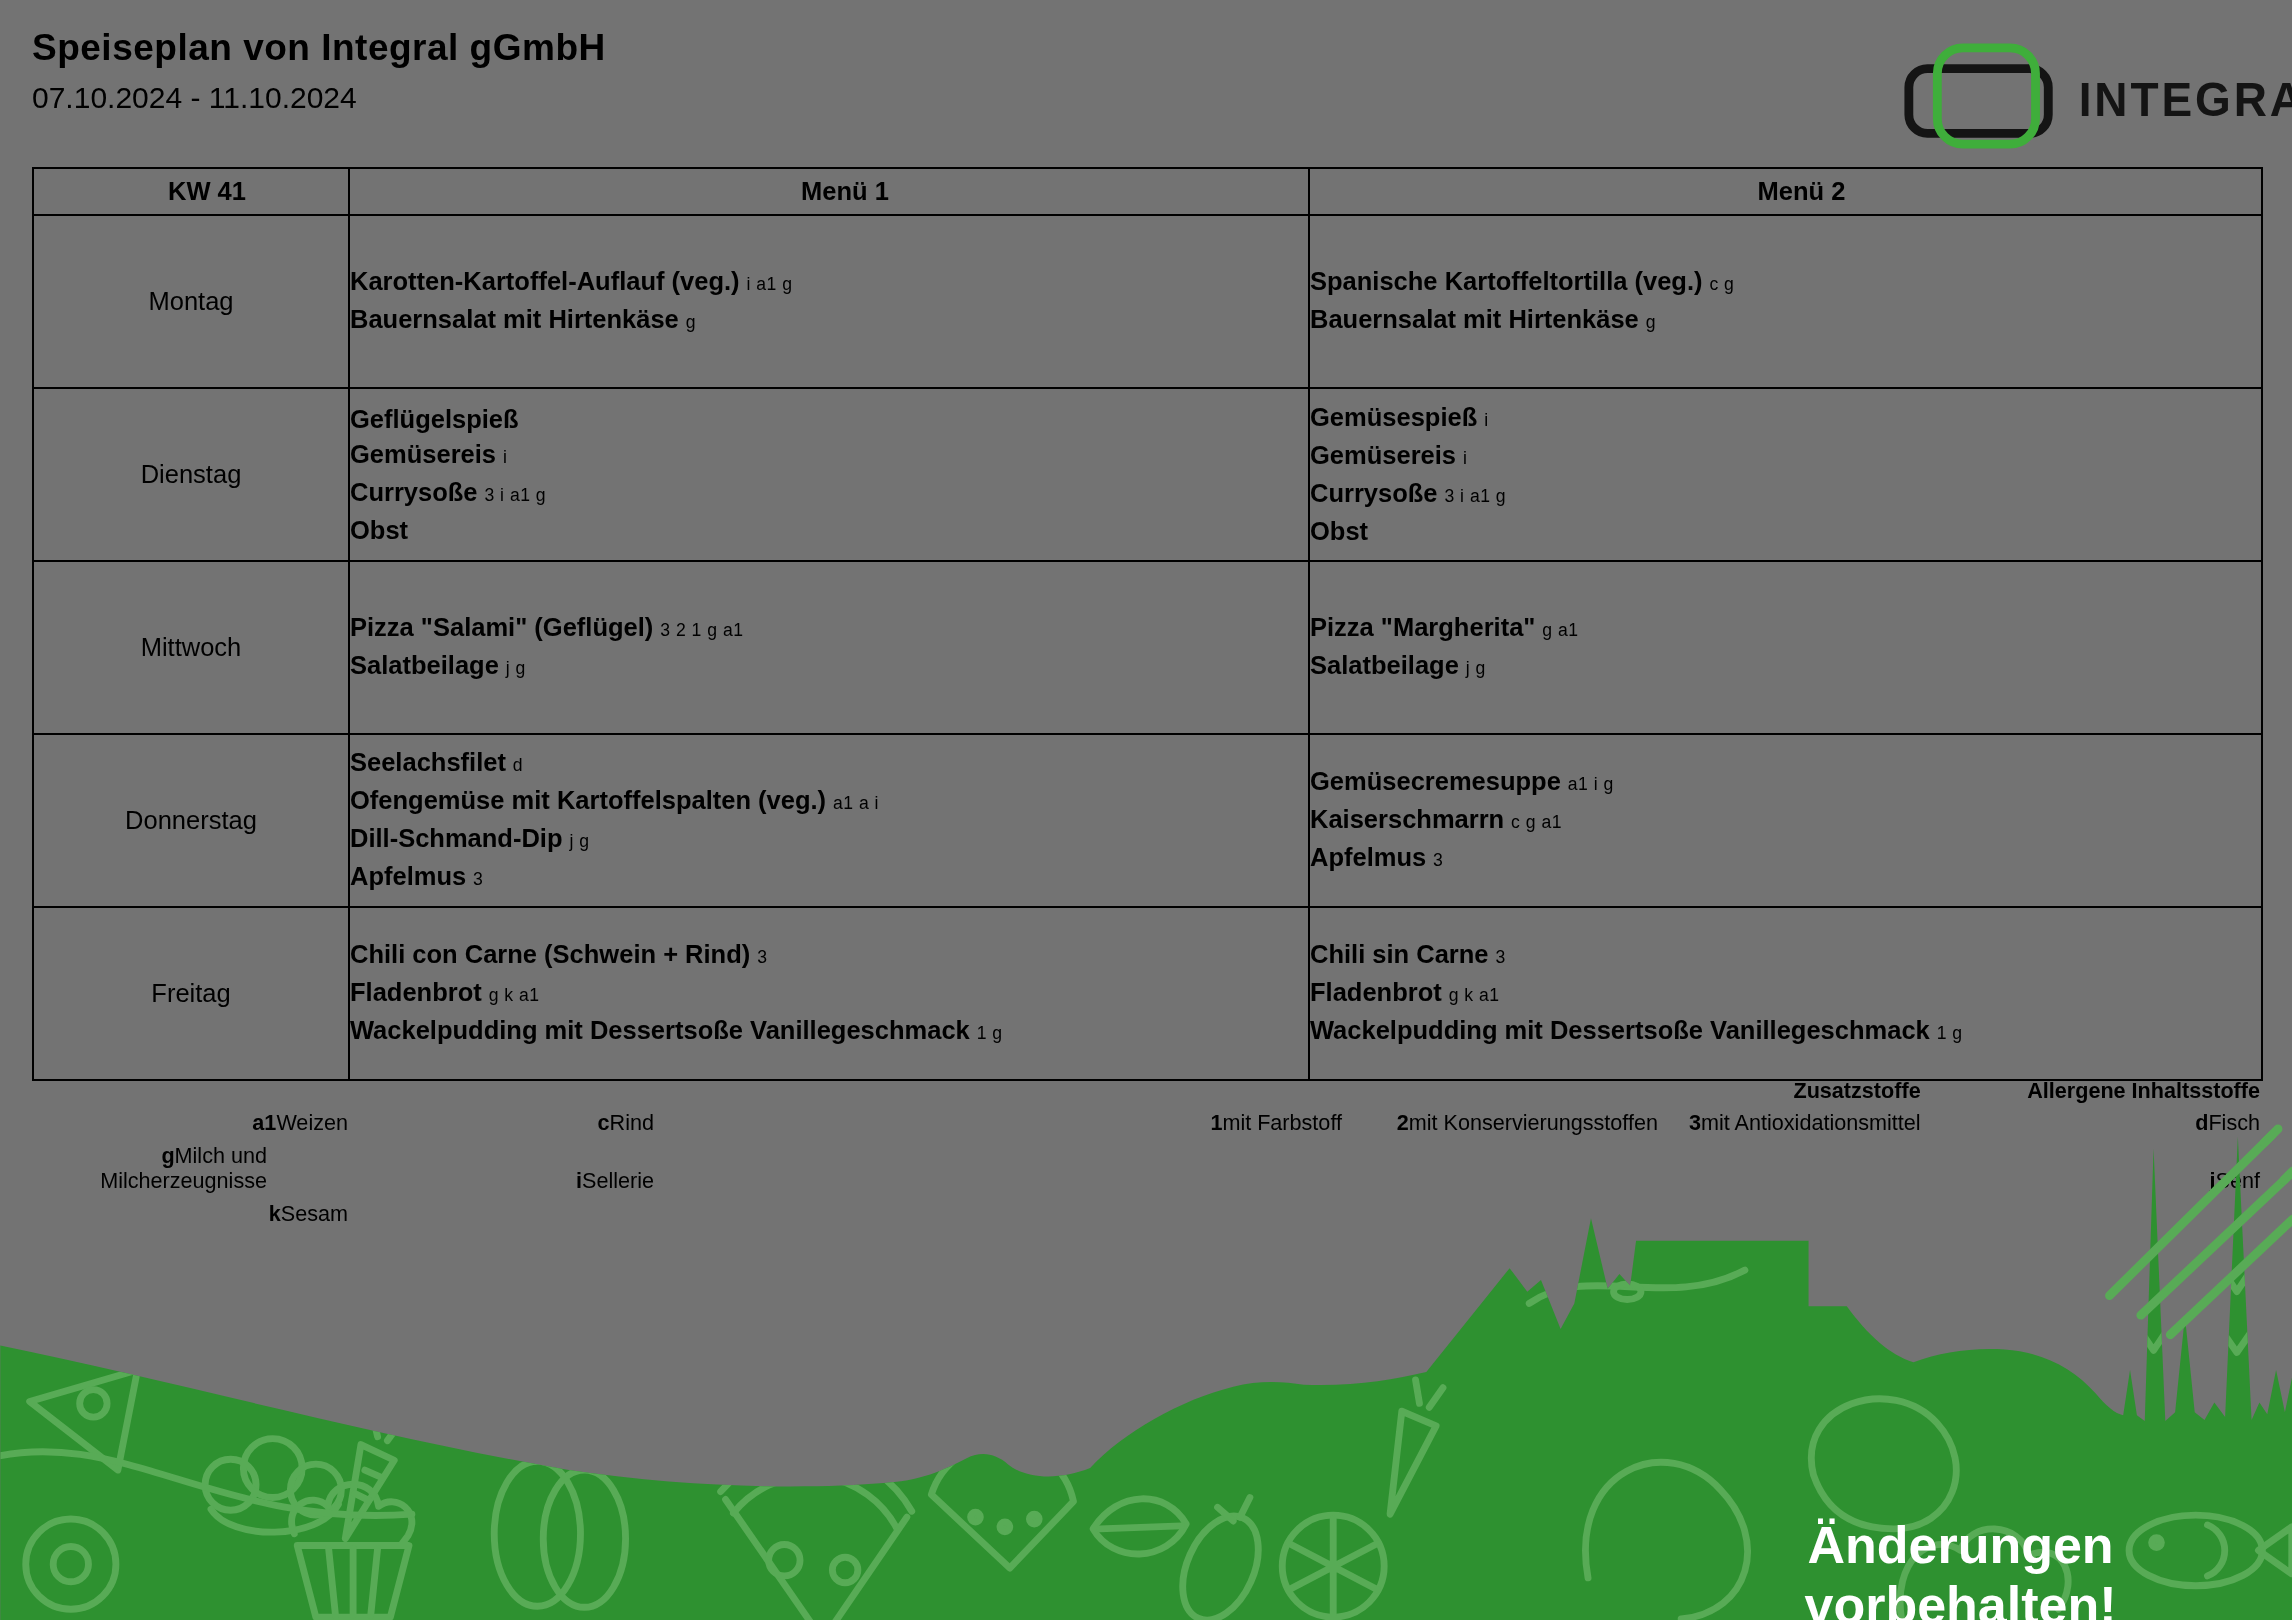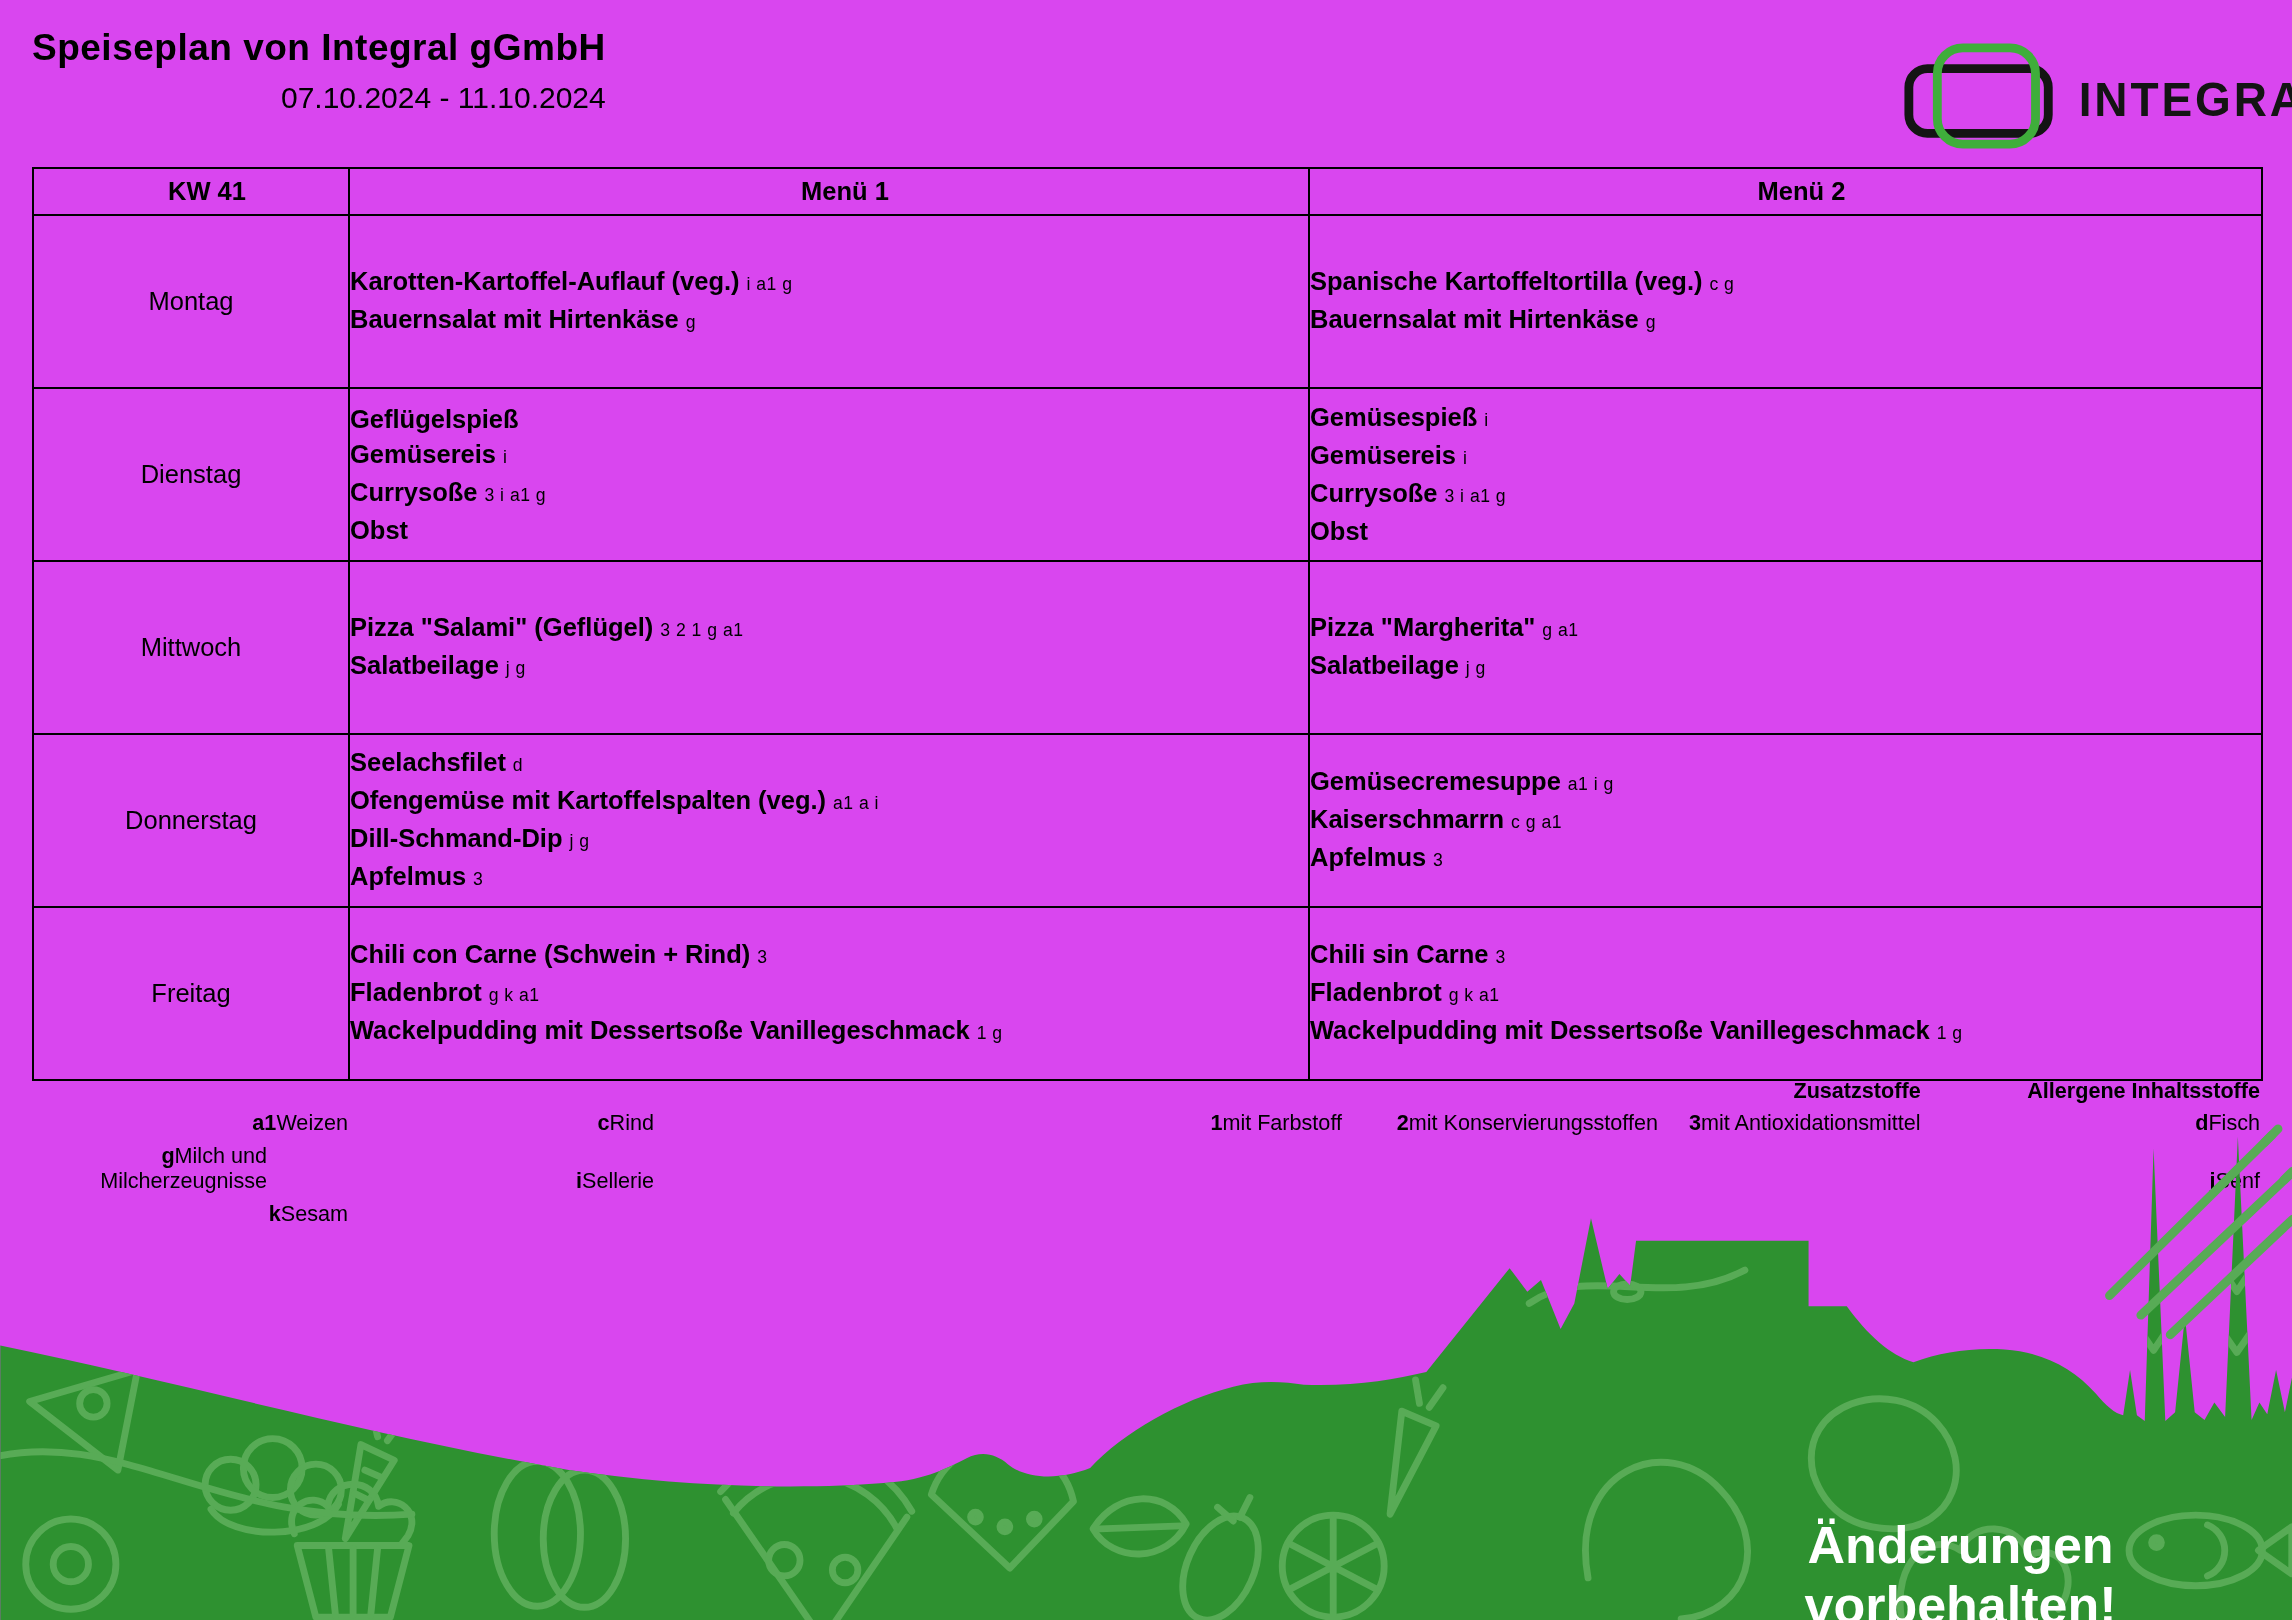--- a/index.html
+++ b/index.html
@@ -1,27 +1,27 @@
 <!DOCTYPE html>
 <html><head>
 <meta charset="utf-8">
 <style>
   html,body{margin:0;padding:0;background:#fff;}
   .page{
     position:relative;
     width:2293px;height:1620px;
-    background:#d946ef;
+    background:#737373;
     font-family:"Liberation Sans","DejaVu Sans",sans-serif;
     color:#000;
     overflow:hidden;
   }
   
   .titles{position:absolute;left:32px;top:27.4px;}
   .page-title{font-size:37px;font-weight:700;margin:0;letter-spacing:0.5px;}
-  .date-range{font-size:30px;font-weight:400;margin-top:11.8px;text-align:right;}
+  .date-range{font-size:30px;font-weight:400;margin-top:11.8px;}
   .logo{position:absolute;left:1901px;top:39px;display:flex;align-items:center;}
   .logo-mark{display:block;}
   .logo-text{font-size:46px;font-weight:700;letter-spacing:2.9px;color:#141414;margin-left:15.7px;transform:scaleY(1.05);}
   
   table.menu-table{
     position:absolute;left:32px;top:167px;width:2228px;
     border-collapse:collapse;table-layout:fixed;
   }
   table.menu-table th,table.menu-table td{border:2.9px solid #000;padding:0;}
   table.menu-table th{height:45px;font-size:25.5px;font-weight:700;text-align:center;padding-left:32px;}

